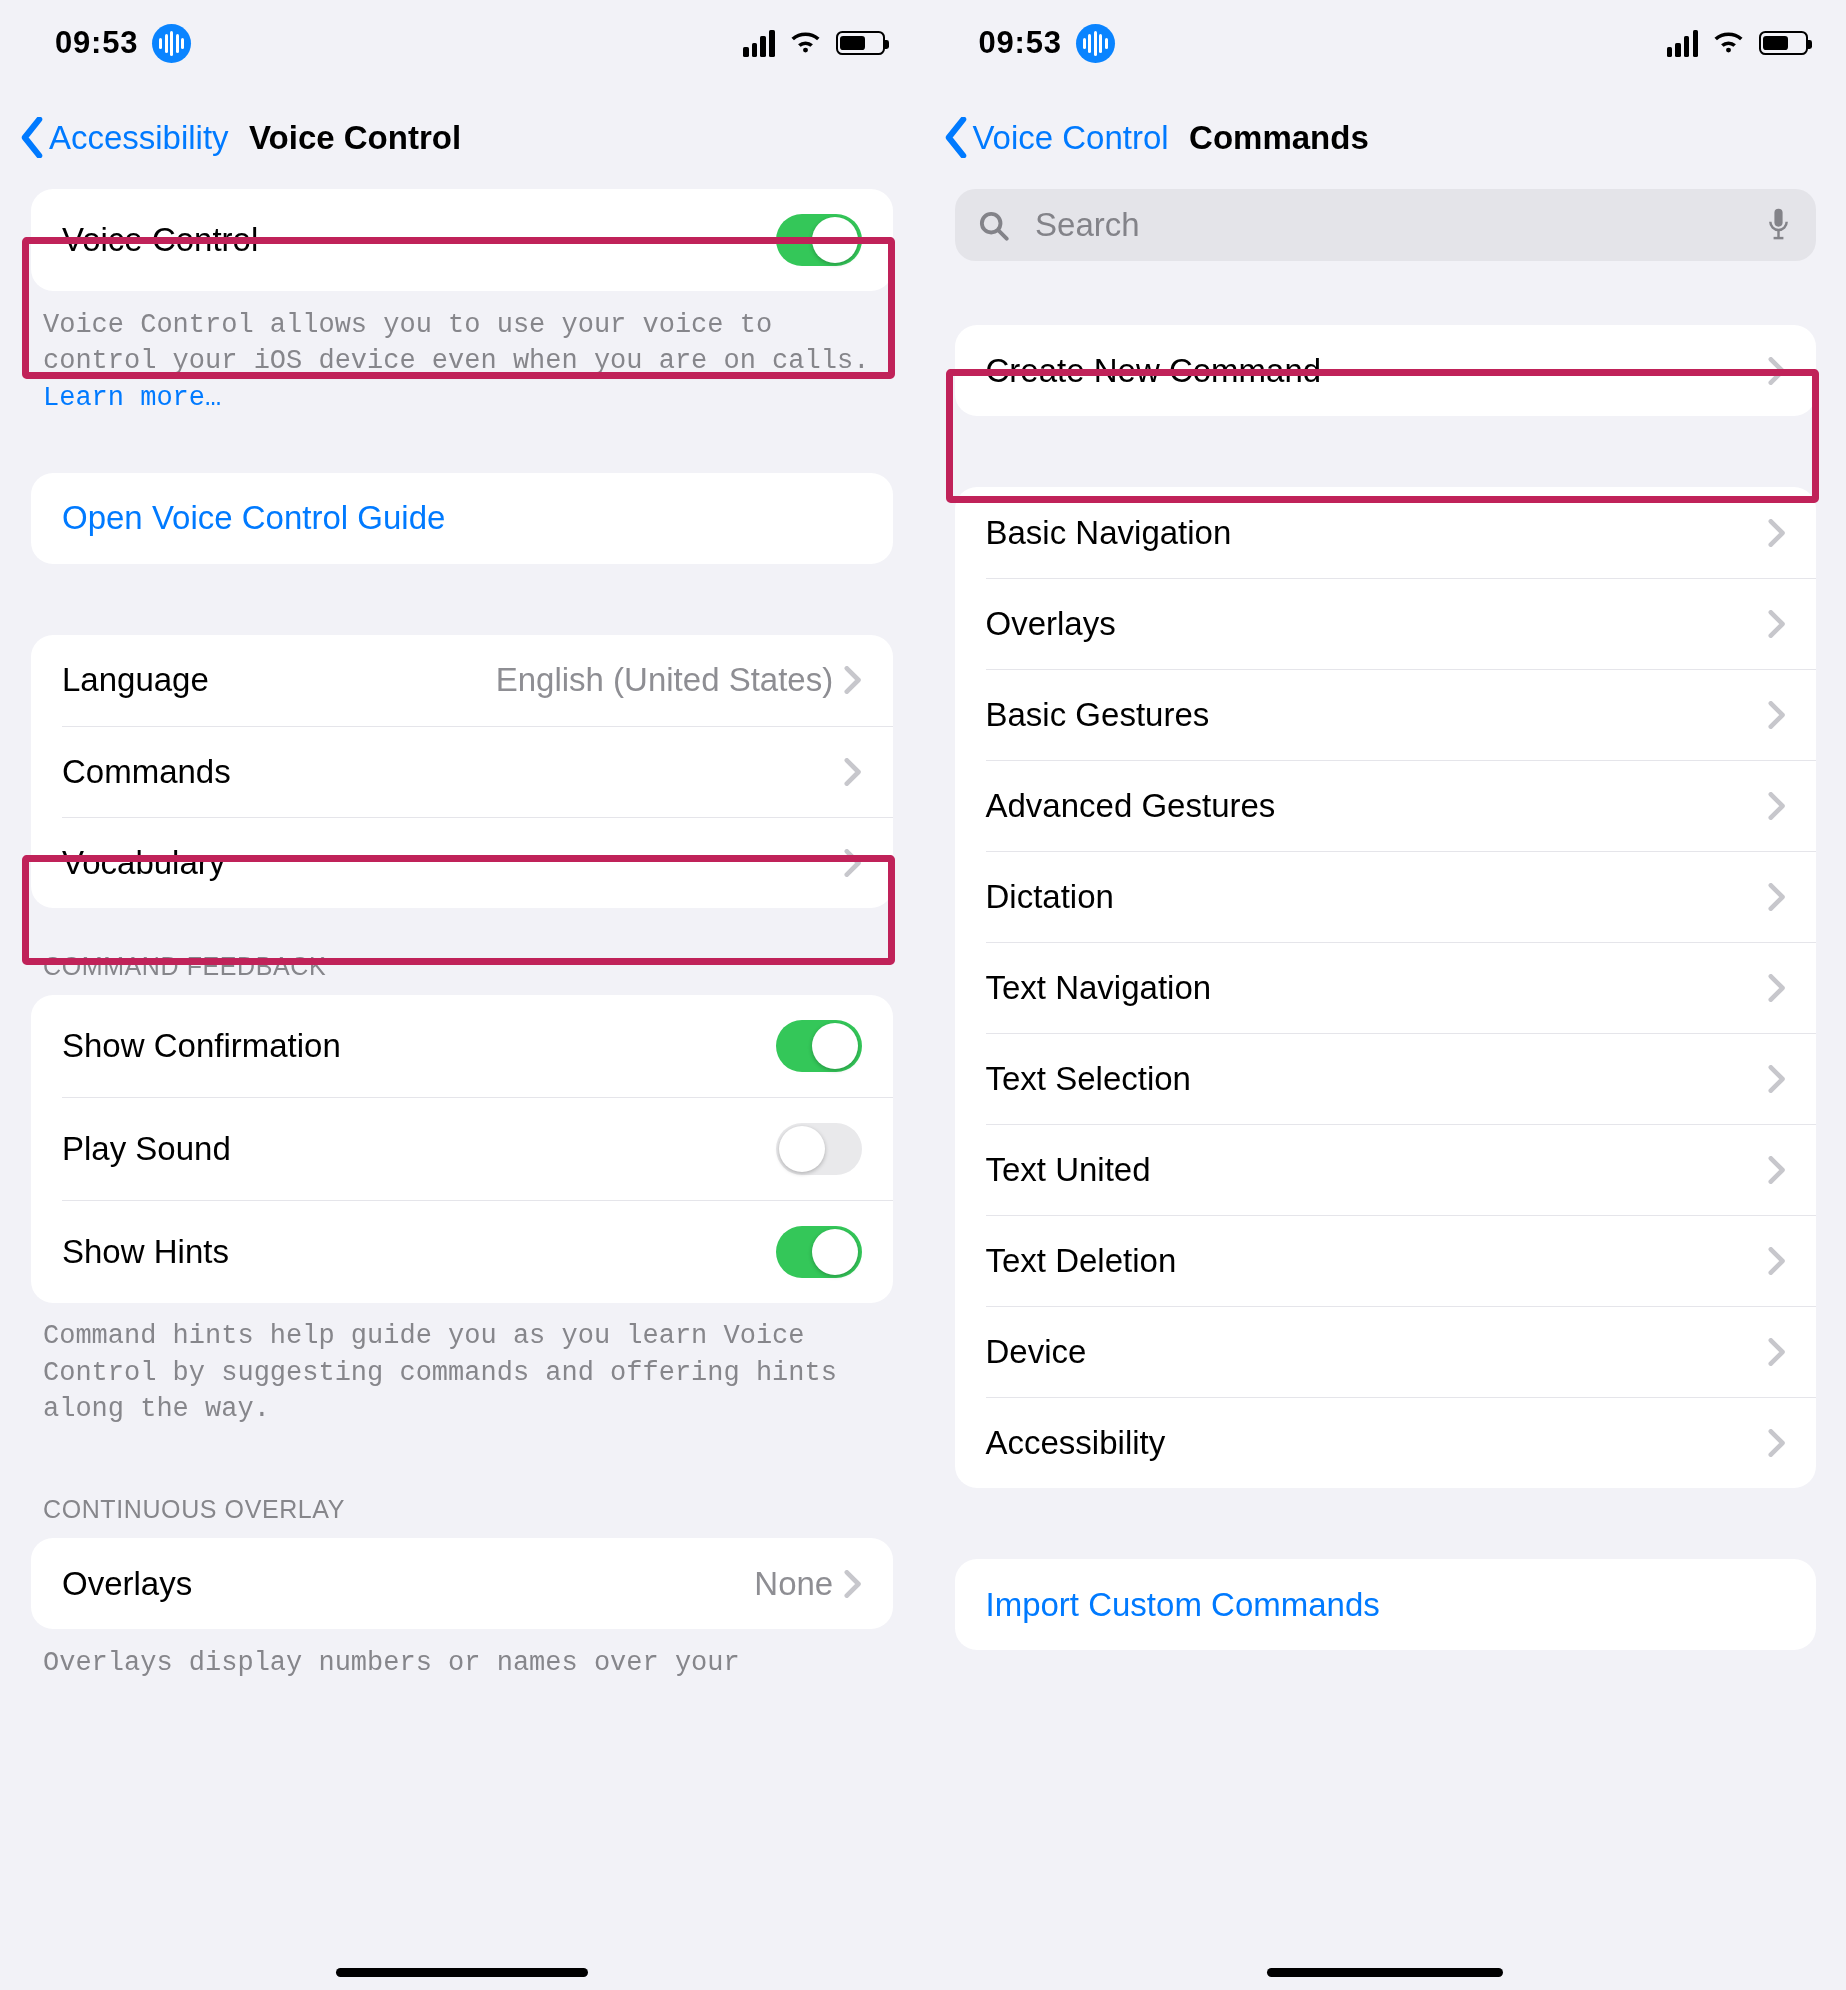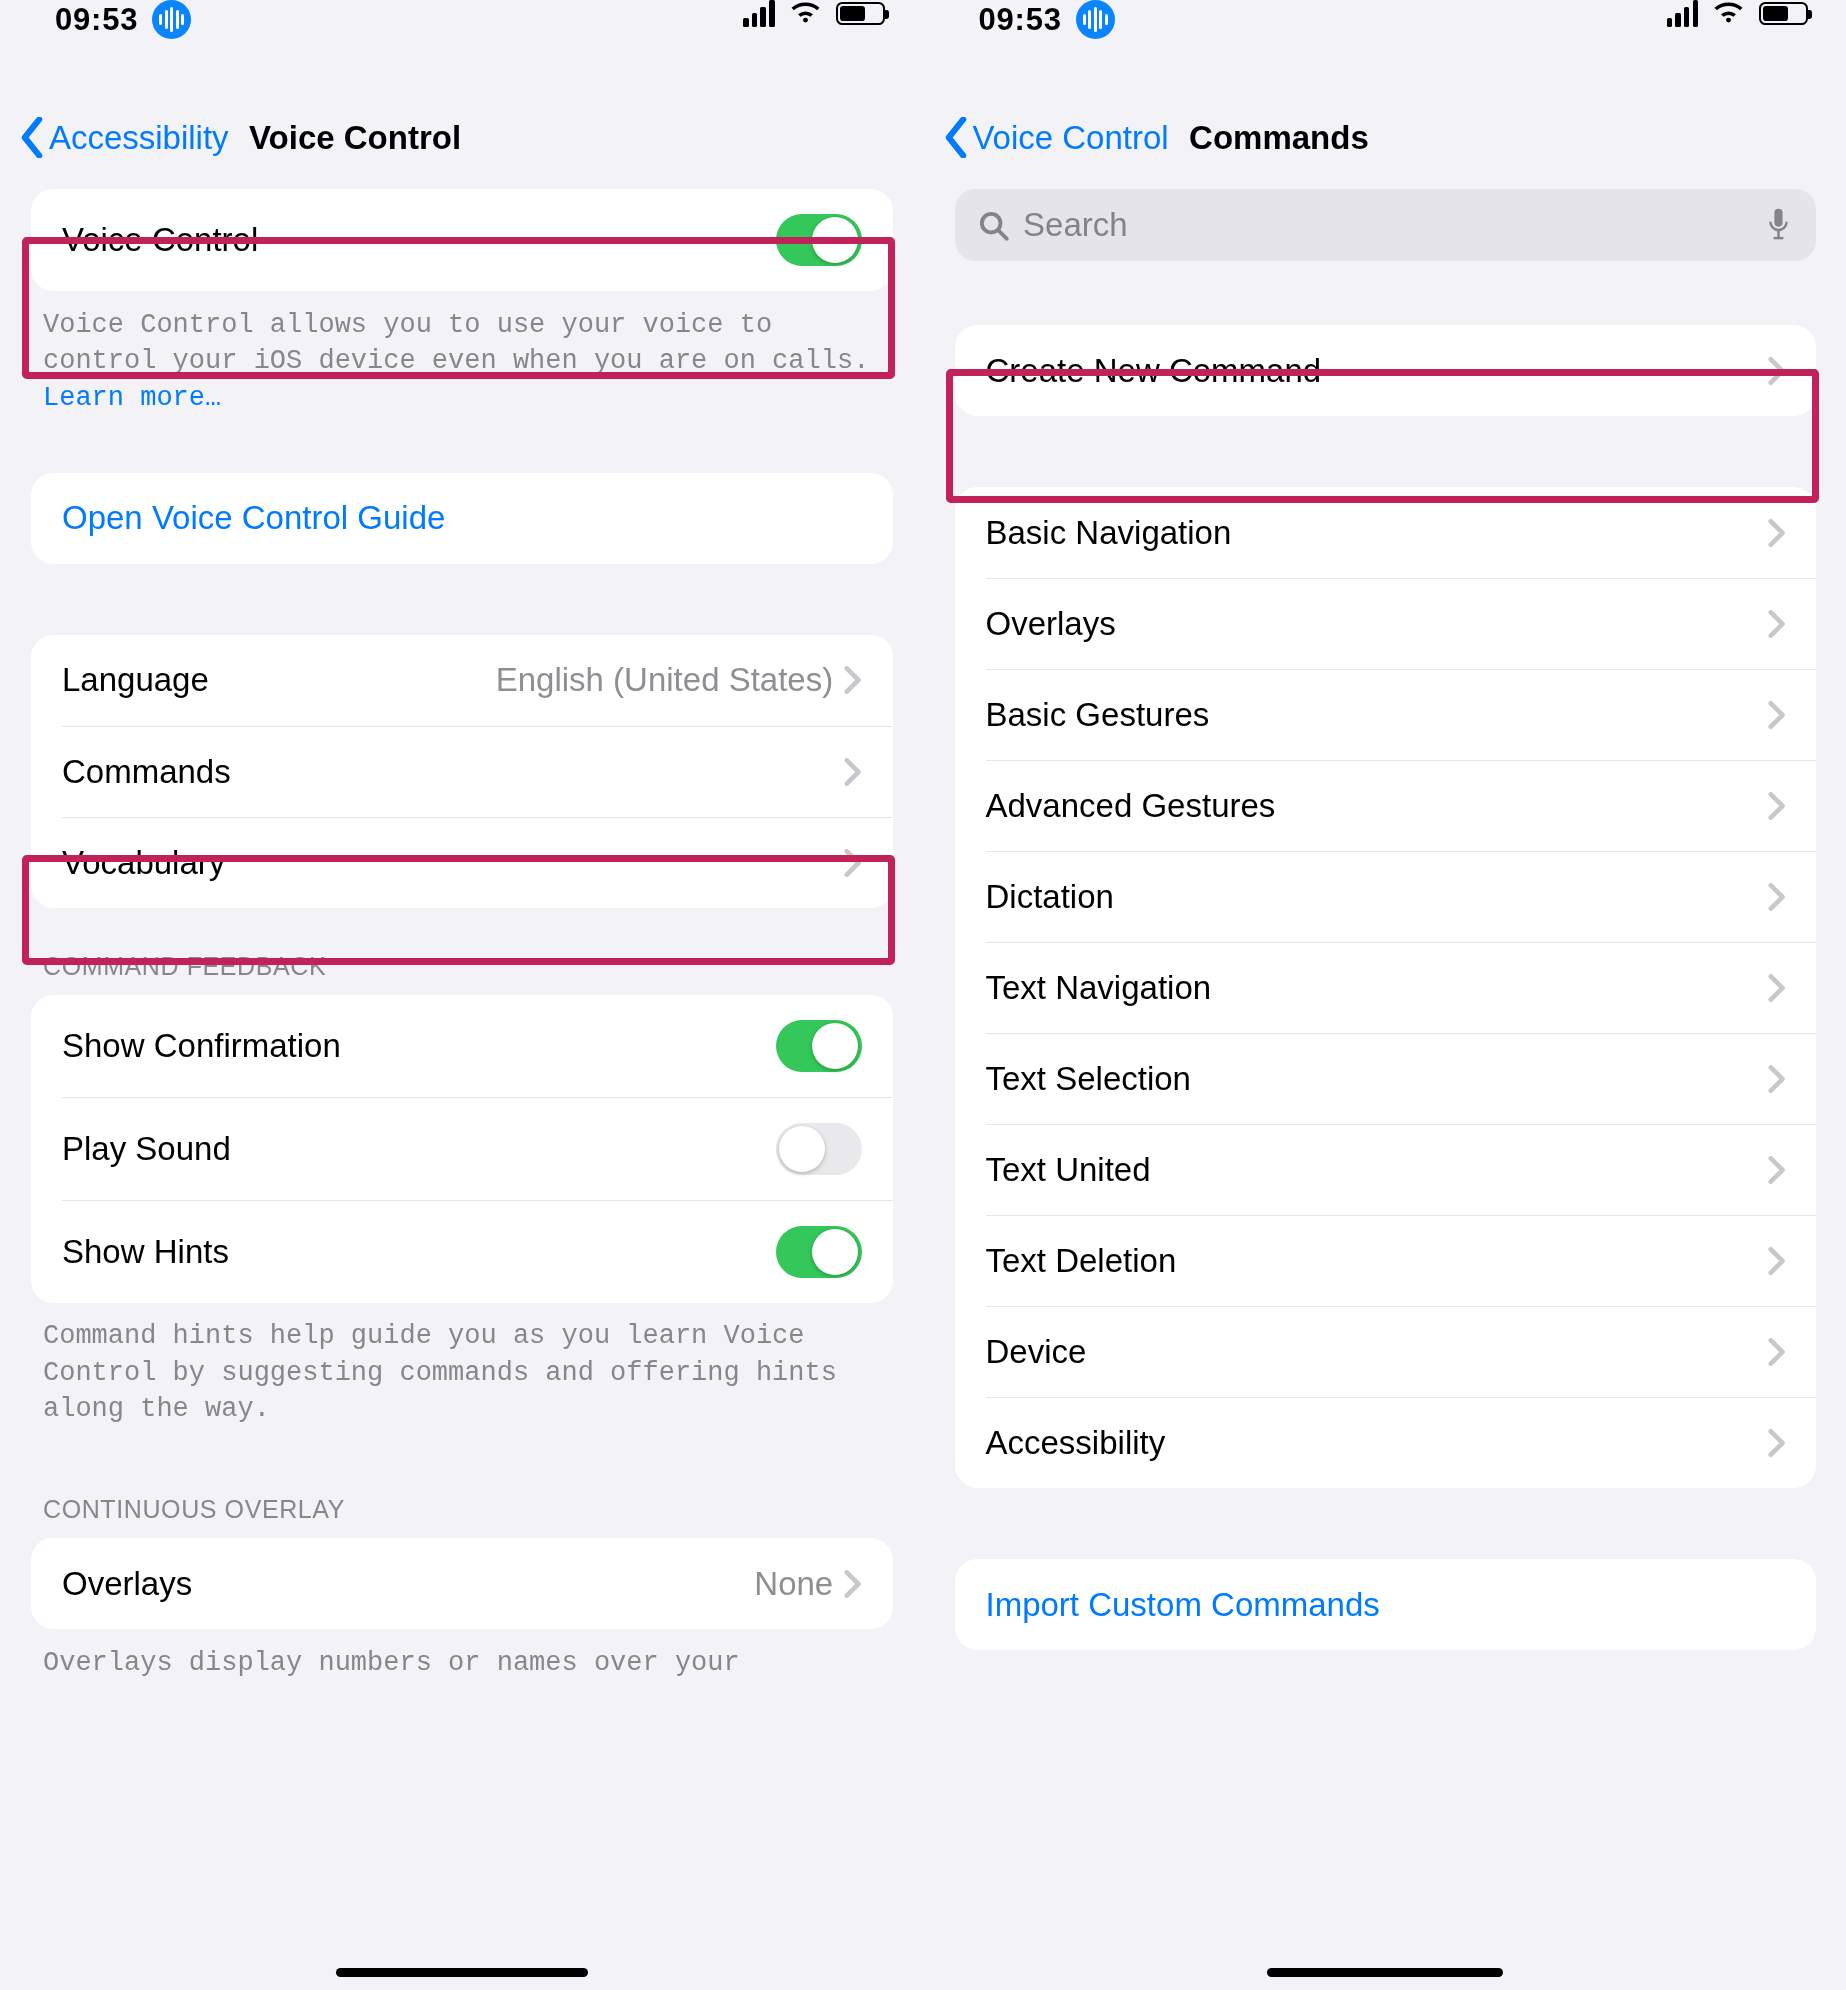--- a/index.html
+++ b/index.html
@@ -16,21 +16,21 @@
     height: 100%;
     background: #f2f2f7;
     position: relative;
     overflow: hidden;
   }
 
   
   .status-bar {
     height: 86px;
     display: flex;
-    align-items: flex-start;
+    align-items: center;
     justify-content: space-between;
     padding: 0 39px 0 55px;
   }
   .status-left { display: flex; align-items: center; gap: 14px; }
   .clock { font-size: 31px; font-weight: 600; letter-spacing: 0.8px; }
   .vc-running-icon {
     width: 39px; height: 39px; border-radius: 50%; background: #0a84ff;
     display: flex; align-items: center; justify-content: center; gap: 2.4px;
   }
   .vc-running-icon span { width: 3.1px; background: #fff; border-radius: 1.6px; }
@@ -93,21 +93,21 @@
 
   
   .frame {
     position: absolute; border: 7.9px solid #c02259; border-radius: 4.7px; pointer-events: none;
   }
 
   
   .search-wrap { padding: 0 31px 31px 31px; }
   .search-bar {
     height: 72px; background: #e4e4e9; border-radius: 20.4px;
-    display: flex; align-items: center; gap: 14px; padding: 0 23.6px;
+    display: flex; align-items: center; gap: 26px; padding: 0 23.6px;
   }
   .search-icon, .mic-icon { color: #838389; display:flex; }
   .search-icon svg { width: 31px; height: 31px; }
   .mic-icon svg { width: 27px; height: 36px; }
   .search-placeholder { color: #838389; font-size: 33px; flex: 1; }
 
   .home-indicator { position:absolute; bottom:14px; left:50%; transform:translateX(-50%); width:236px; height:9.4px; background:#000; border-radius:7.9px; }
 
   .spacer { height: 33px; }
   .spacer-lg { height: 71px; }

